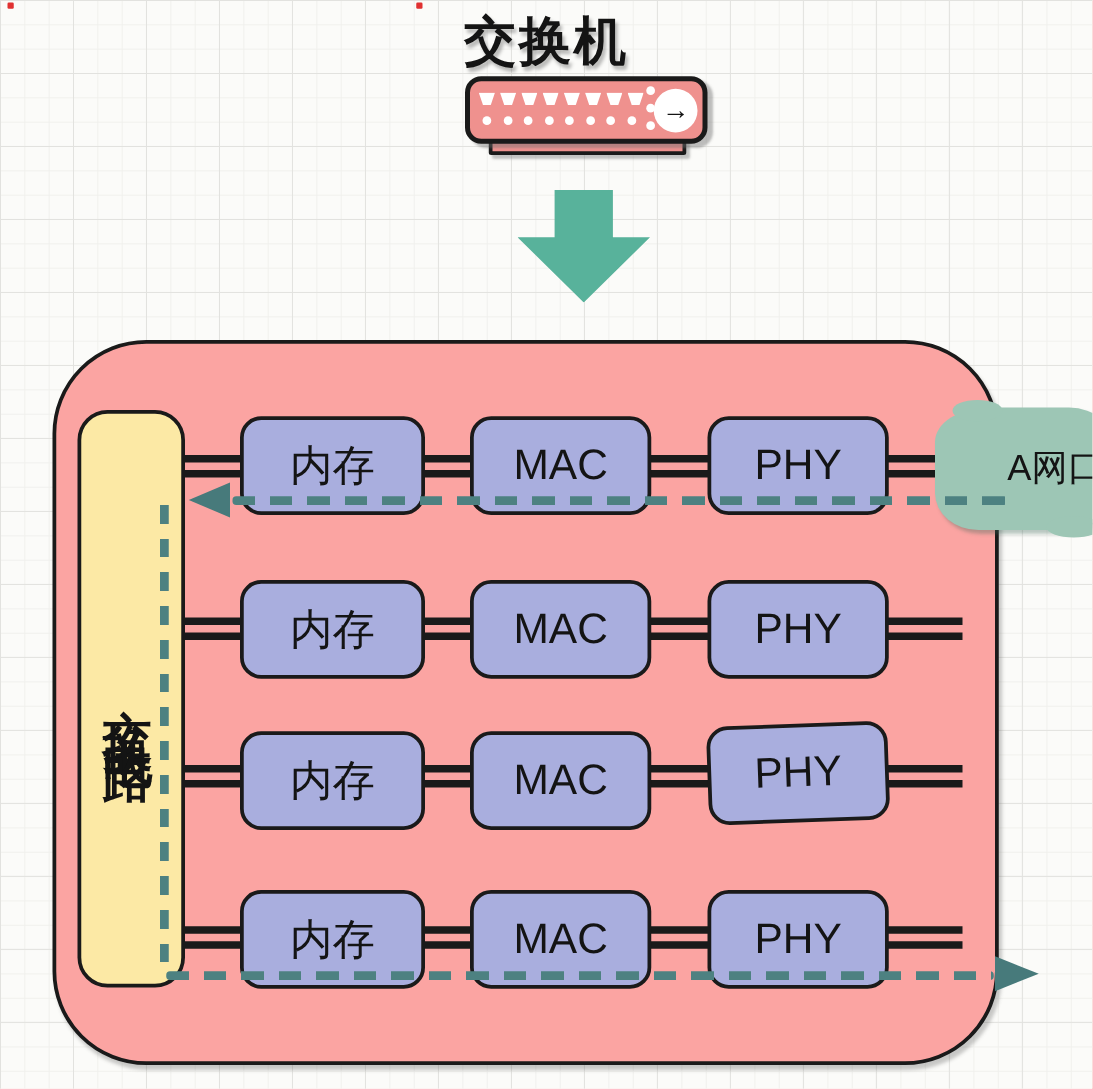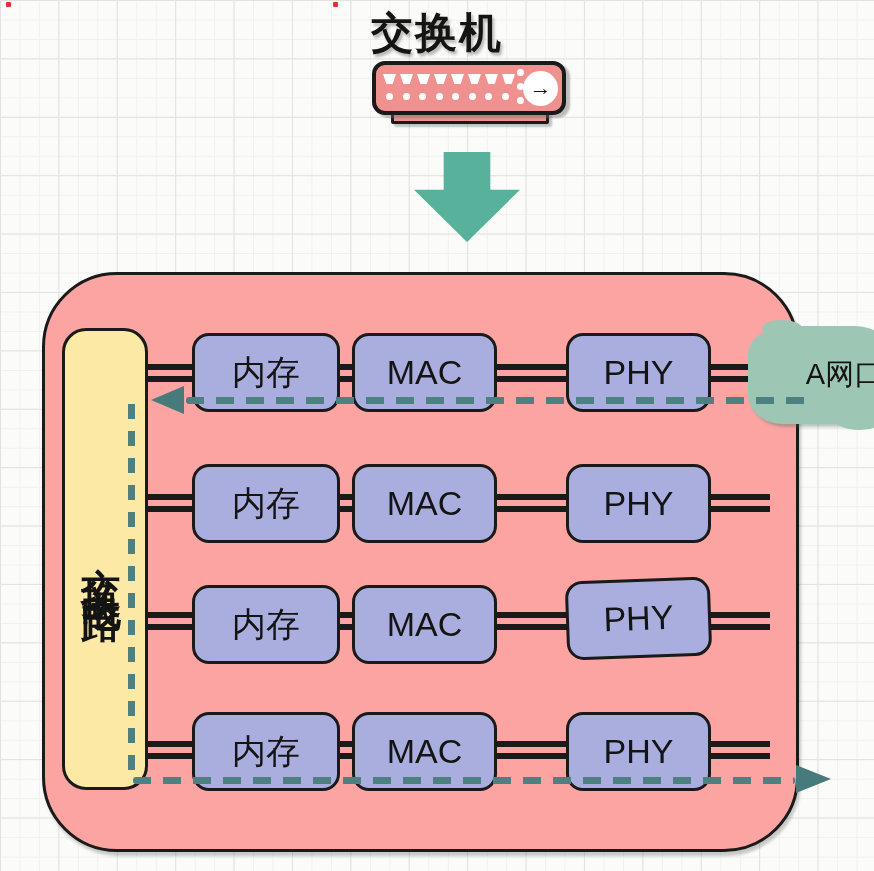--- a/index.html
+++ b/index.html
@@ -76,21 +76,21 @@
   }
   .w0{top:364px;} .w1{top:494px;} .w2{top:612px;} .w3{top:741px;}
 
   
   .module{
     position:absolute;height:73px;background:var(--module-purple);
     border:3px solid var(--outline-black);border-radius:17px;z-index:4;
     display:flex;align-items:center;justify-content:center;font-size:34px;
   }
   .mem{left:192px;width:142px;}
-  .mac{left:352px;width:139px;}
+  .mac{left:376px;width:139px;}
   .phy{left:566px;width:139px;}
   .r0{top:333px;} .r1{top:464px;} .r2{top:585px;} .r3{top:712px;}
   .phy.r2{top:579px;transform:rotate(-2deg);}
 
   
   .blob{
     position:absolute;left:748px;width:97px;z-index:5;
     background:var(--port-teal);
     border-radius:30% 26% 32% 24% / 28% 34% 24% 30%;
     box-shadow:3px 3px 3px rgba(60,100,85,.35);

